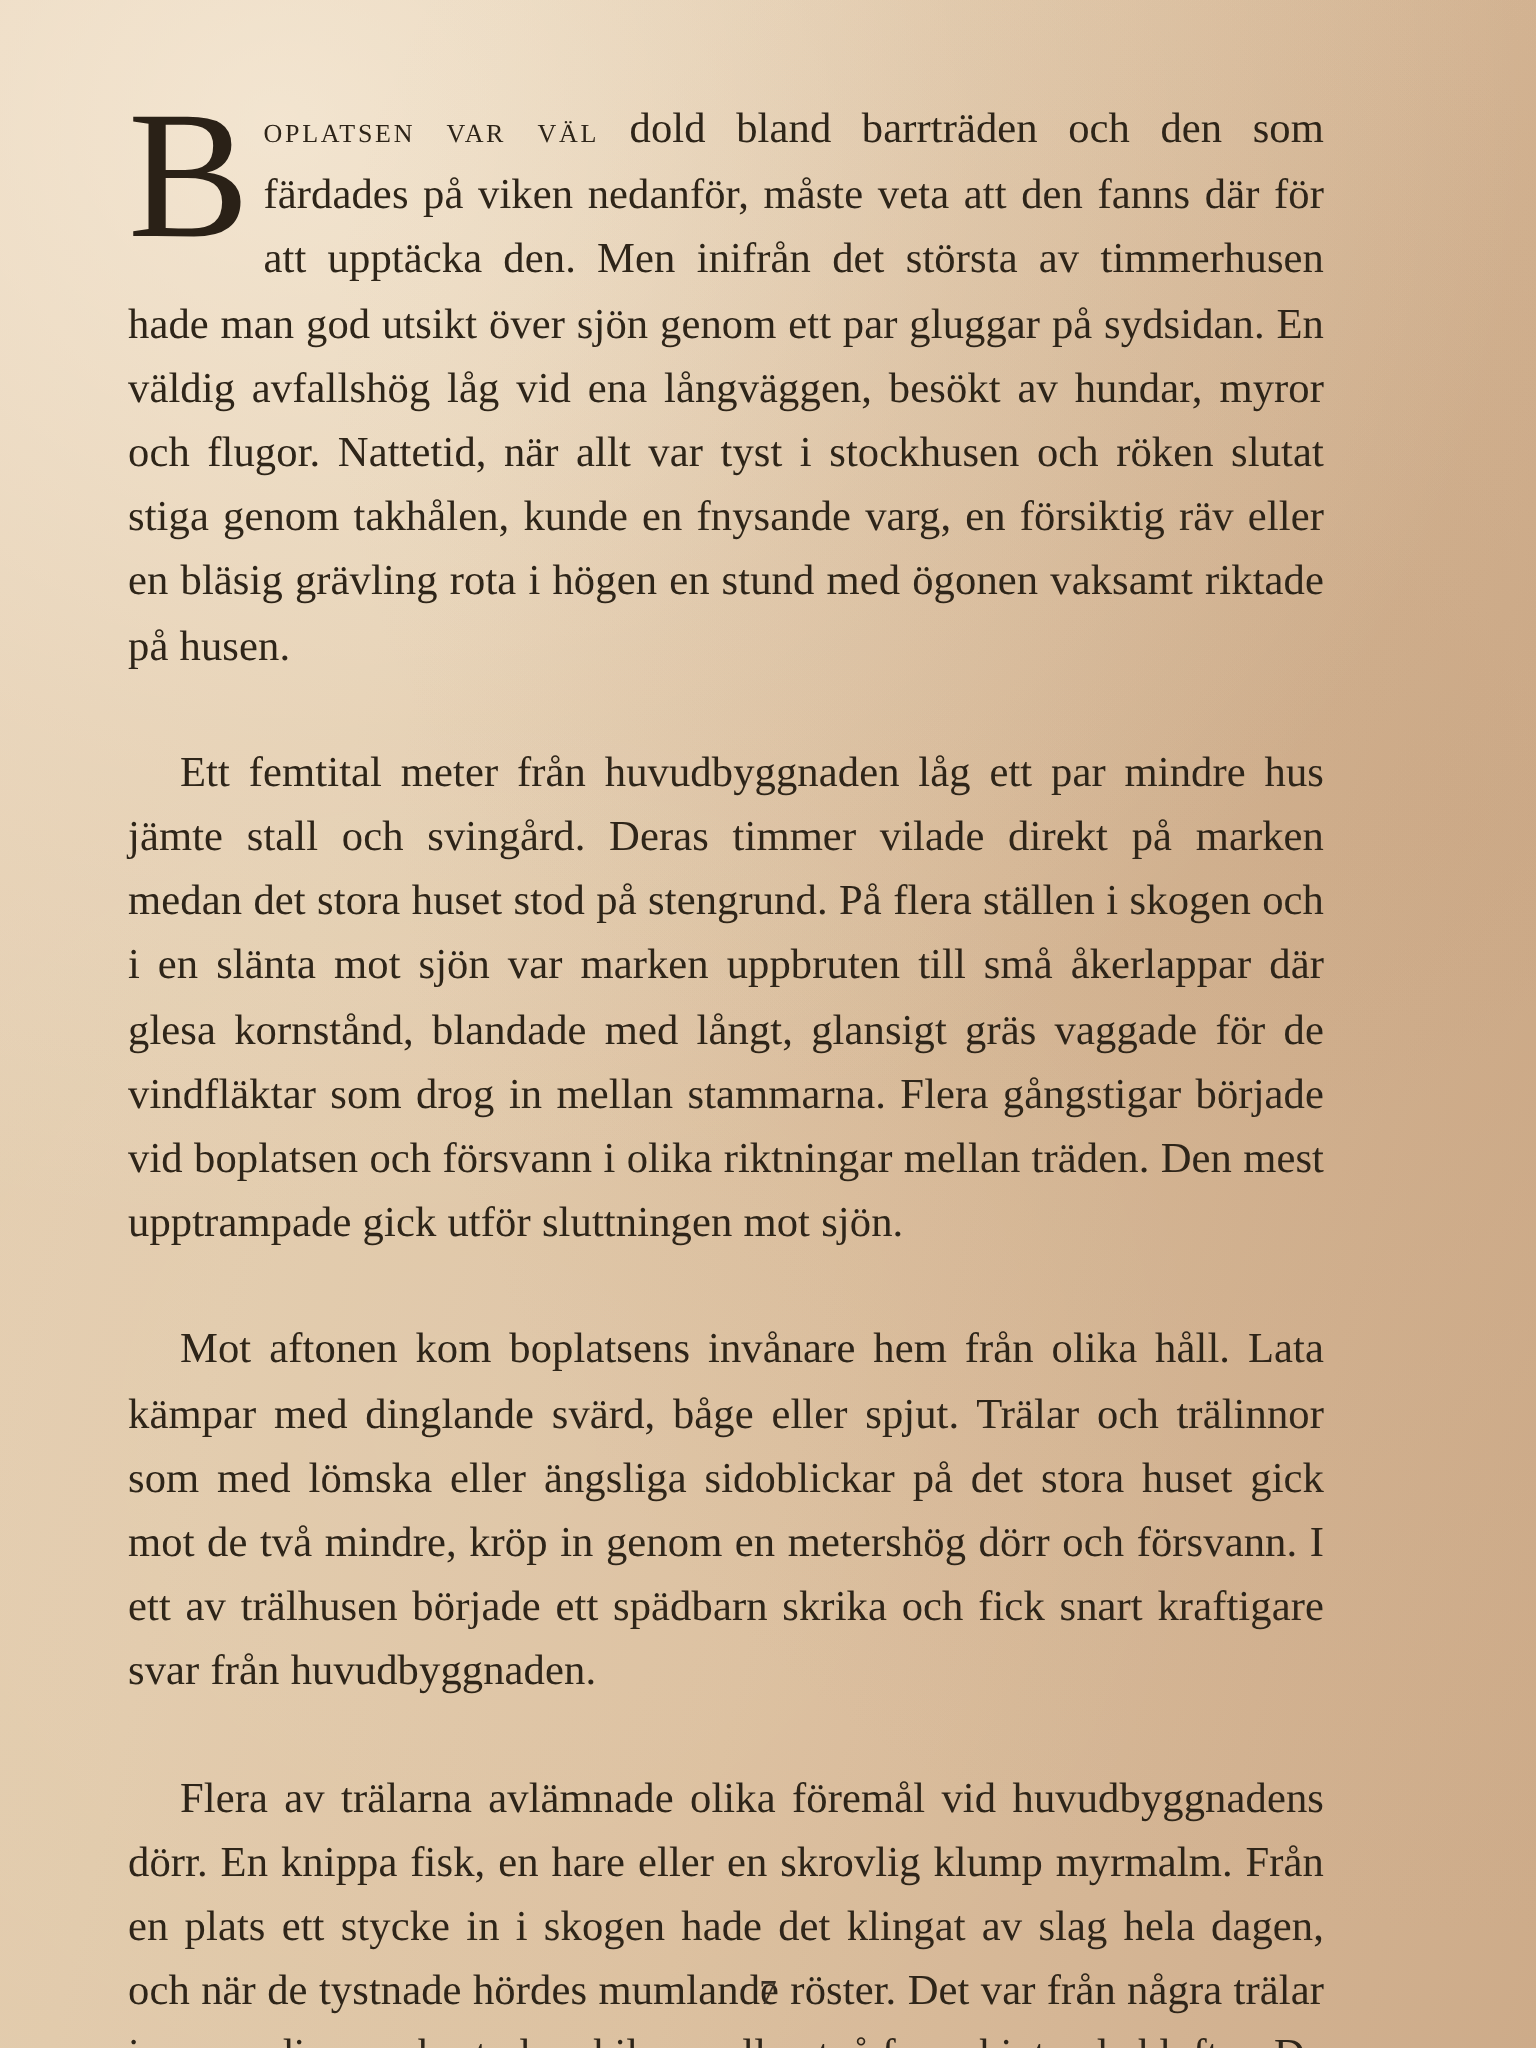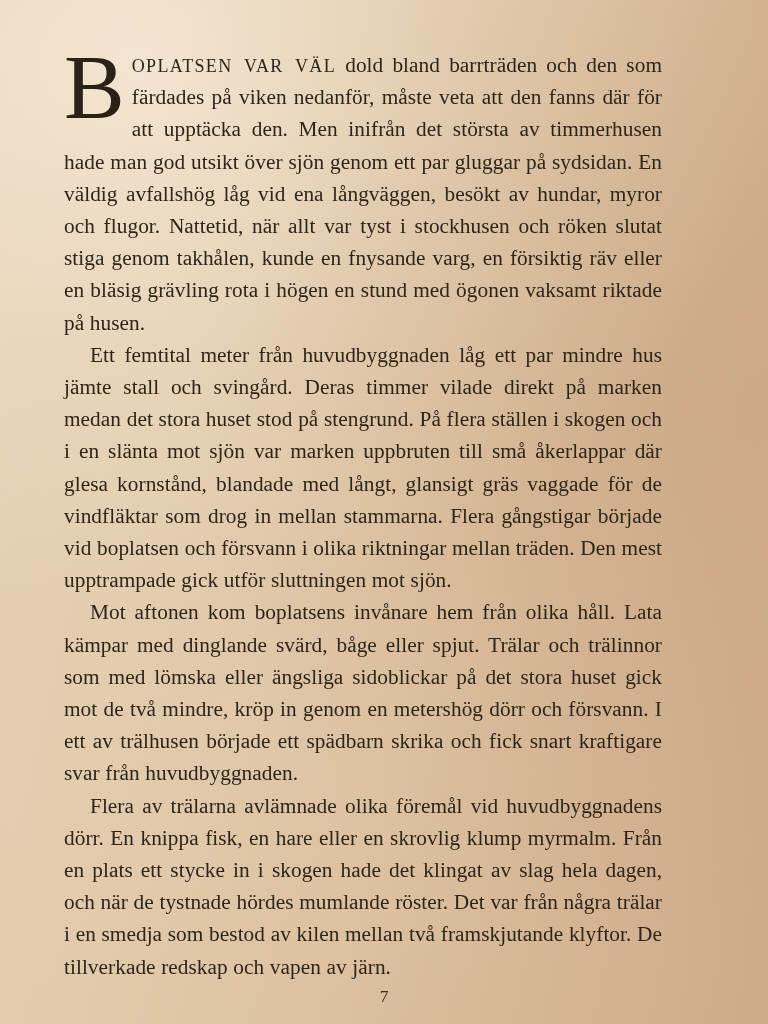--- a/index.html
+++ b/index.html
@@ -53,20 +53,21 @@
     text-align: justify;
     text-justify: inter-word;
     -webkit-hyphens: none;
     hyphens: none;
     letter-spacing: 0.05px;
     word-spacing: 0.2px;
   }
 
   p.indent {
     text-indent: 26px;
+    margin-top: 31px;
   }
 
   
   p.opening {
     text-indent: 0;
     min-height: 96px;
   }
 
   .dropcap {
     float: left;
@@ -75,21 +76,21 @@
     line-height: 76px;
     font-weight: 400;
     color: #2a2117;
     margin: 2px 7px 0 0;
     padding: 0;
   }
 
   .smallcaps {
     font-variant: small-caps;
     letter-spacing: 1.35px;
-    font-size: 25px;
+    font-size: 18px;
   }
 
   #folio {
     position: absolute;
     left: 0;
     top: 986px;
     width: 768px;
     text-align: center;
     color: #3a3024;
     font-size: 17.5px;

